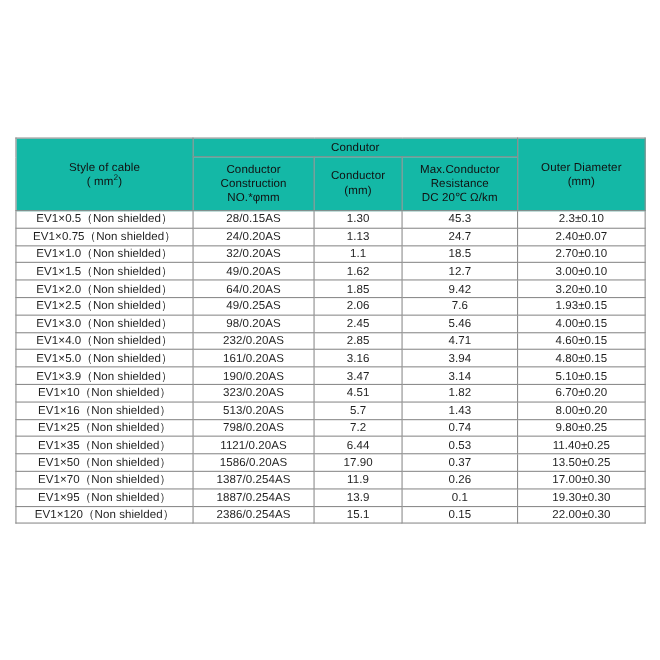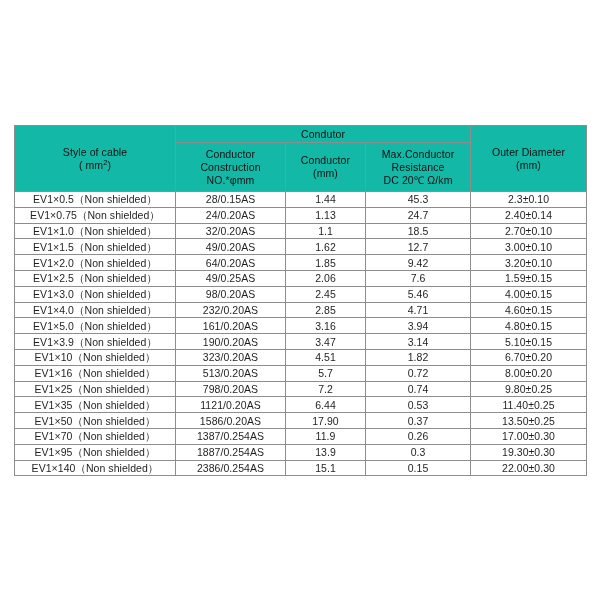--- a/index.html
+++ b/index.html
@@ -147,30 +147,30 @@
             <span class="hdr-line">Resistance</span>
             <span class="hdr-line">DC 20℃ Ω/km</span>
           </th>
         </tr>
       </thead>
 
       <tbody id="spec-body">
           <tr>
             <td class="cell-style">EV1×0.5（Non shielded）</td>
             <td>28/0.15AS</td>
-            <td>1.44</td>
+            <td>1.30</td>
             <td>45.3</td>
             <td>2.3±0.10</td>
           </tr>
           <tr>
             <td class="cell-style">EV1×0.75（Non shielded）</td>
             <td>24/0.20AS</td>
             <td>1.13</td>
             <td>24.7</td>
-            <td>2.40±0.14</td>
+            <td>2.40±0.07</td>
           </tr>
           <tr>
             <td class="cell-style">EV1×1.0（Non shielded）</td>
             <td>32/0.20AS</td>
             <td>1.1</td>
             <td>18.5</td>
             <td>2.70±0.10</td>
           </tr>
           <tr>
             <td class="cell-style">EV1×1.5（Non shielded）</td>
@@ -184,21 +184,21 @@
             <td>64/0.20AS</td>
             <td>1.85</td>
             <td>9.42</td>
             <td>3.20±0.10</td>
           </tr>
           <tr>
             <td class="cell-style">EV1×2.5（Non shielded）</td>
             <td>49/0.25AS</td>
             <td>2.06</td>
             <td>7.6</td>
-            <td>1.59±0.15</td>
+            <td>1.93±0.15</td>
           </tr>
           <tr>
             <td class="cell-style">EV1×3.0（Non shielded）</td>
             <td>98/0.20AS</td>
             <td>2.45</td>
             <td>5.46</td>
             <td>4.00±0.15</td>
           </tr>
           <tr>
             <td class="cell-style">EV1×4.0（Non shielded）</td>
@@ -225,21 +225,21 @@
             <td class="cell-style">EV1×10（Non shielded）</td>
             <td>323/0.20AS</td>
             <td>4.51</td>
             <td>1.82</td>
             <td>6.70±0.20</td>
           </tr>
           <tr>
             <td class="cell-style">EV1×16（Non shielded）</td>
             <td>513/0.20AS</td>
             <td>5.7</td>
-            <td>0.72</td>
+            <td>1.43</td>
             <td>8.00±0.20</td>
           </tr>
           <tr>
             <td class="cell-style">EV1×25（Non shielded）</td>
             <td>798/0.20AS</td>
             <td>7.2</td>
             <td>0.74</td>
             <td>9.80±0.25</td>
           </tr>
           <tr>
@@ -260,25 +260,25 @@
             <td class="cell-style">EV1×70（Non shielded）</td>
             <td>1387/0.254AS</td>
             <td>11.9</td>
             <td>0.26</td>
             <td>17.00±0.30</td>
           </tr>
           <tr>
             <td class="cell-style">EV1×95（Non shielded）</td>
             <td>1887/0.254AS</td>
             <td>13.9</td>
-            <td>0.3</td>
+            <td>0.1</td>
             <td>19.30±0.30</td>
           </tr>
           <tr>
-            <td class="cell-style">EV1×140（Non shielded）</td>
+            <td class="cell-style">EV1×120（Non shielded）</td>
             <td>2386/0.254AS</td>
             <td>15.1</td>
             <td>0.15</td>
             <td>22.00±0.30</td>
           </tr>
         </tbody>
     </table>
   </div>
 
 </div>

